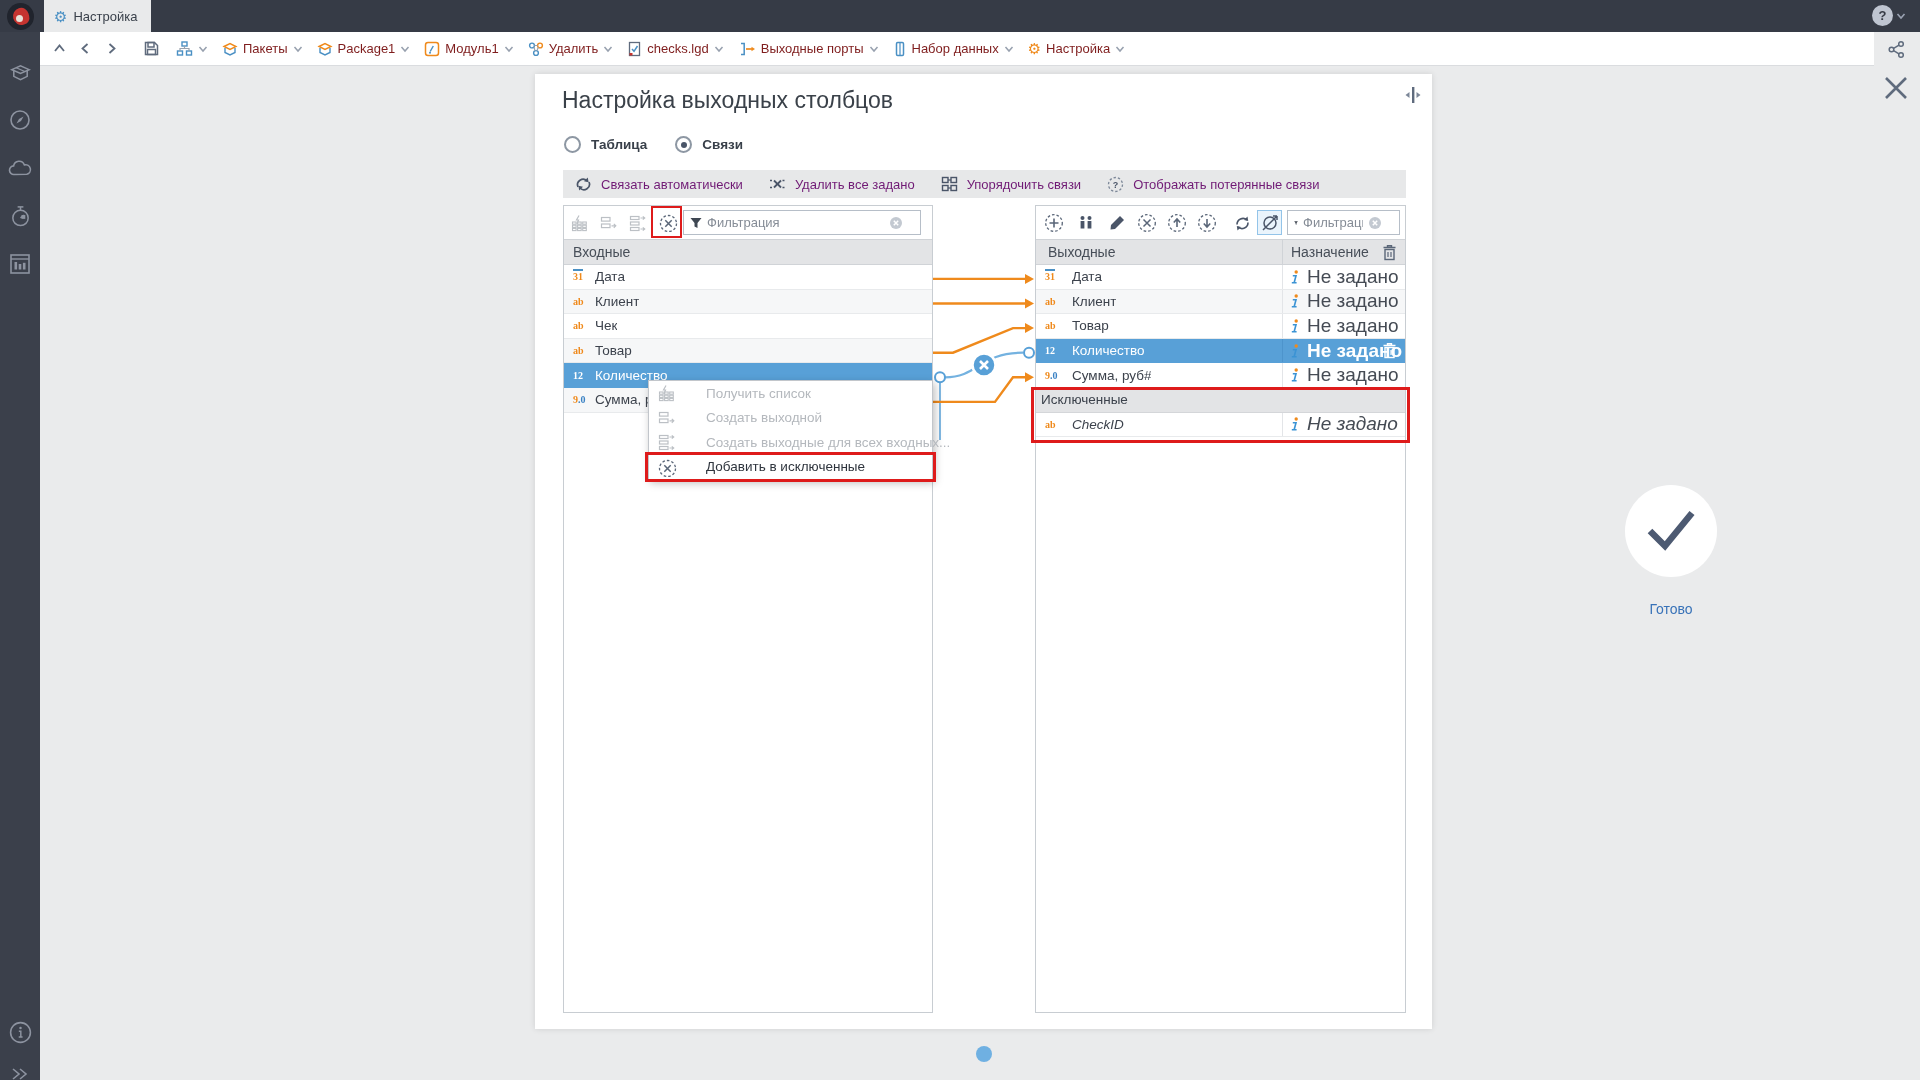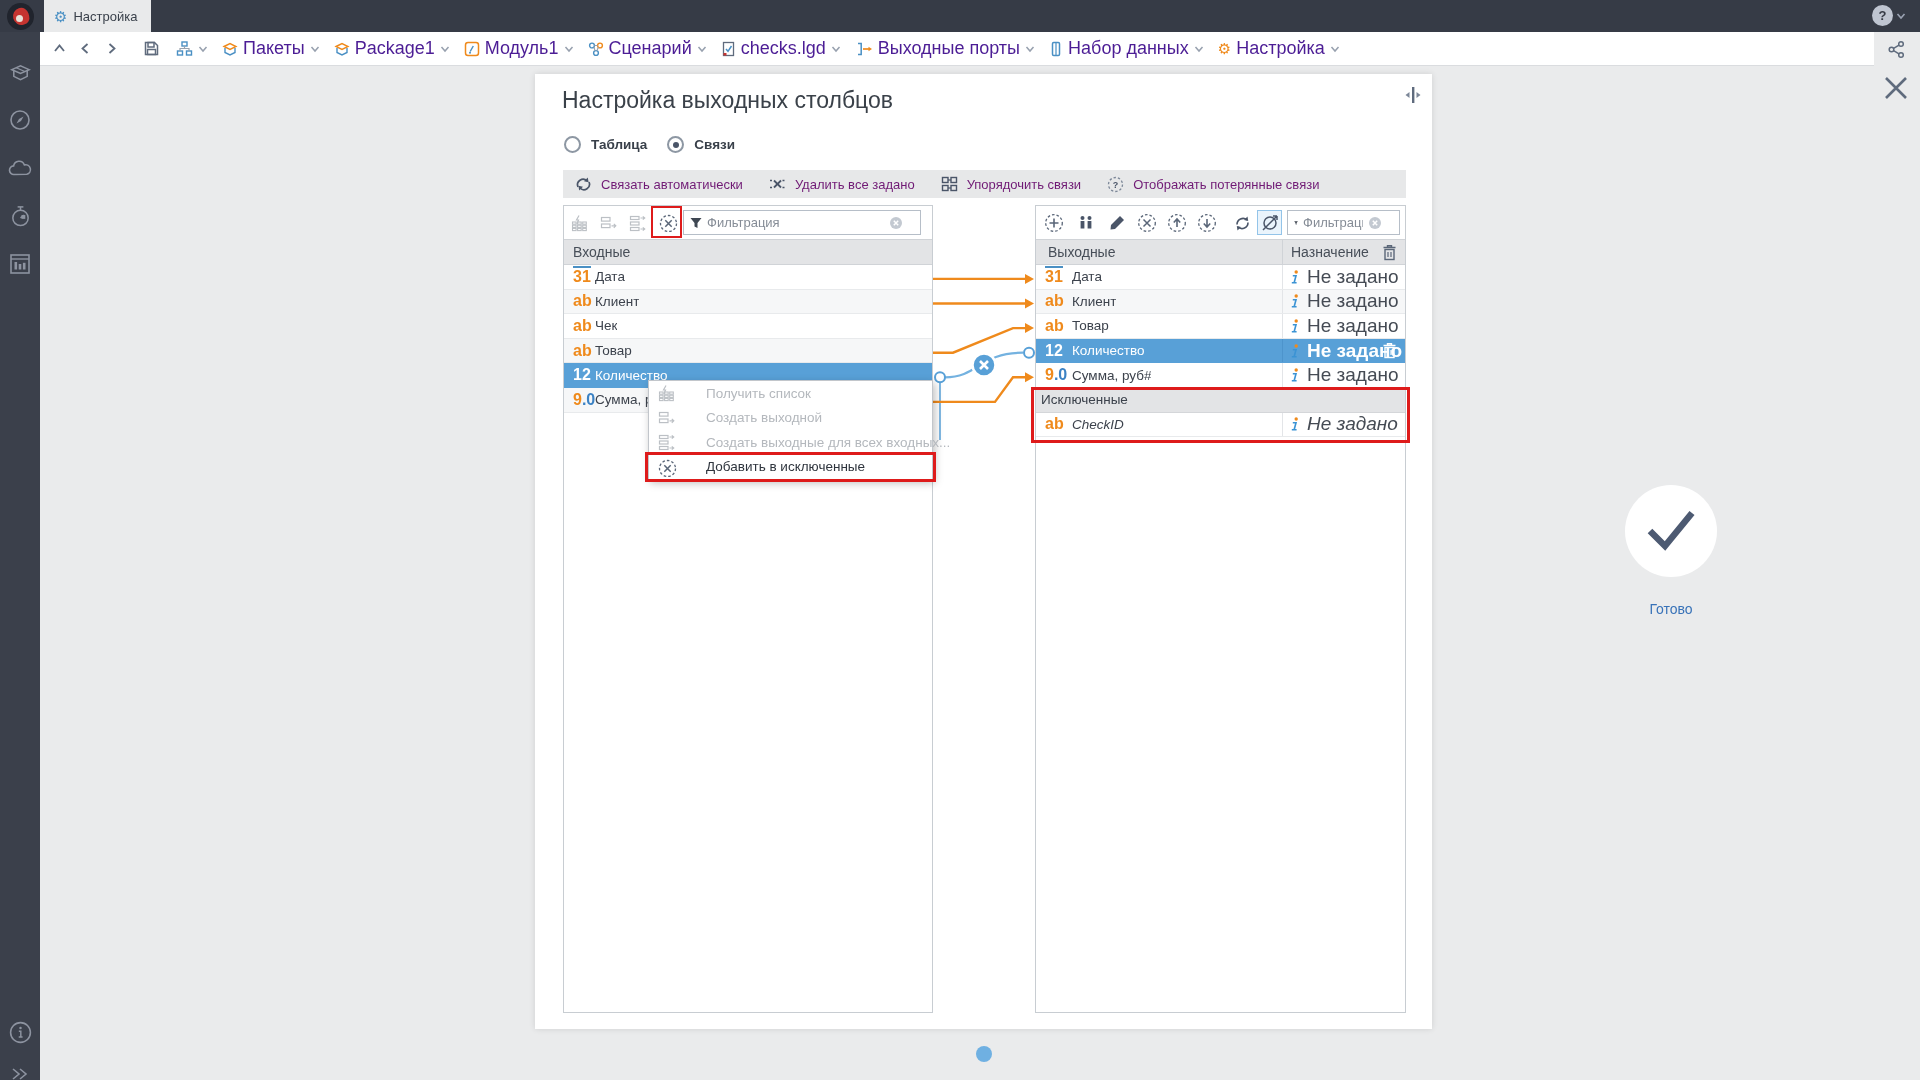--- a/index.html
+++ b/index.html
@@ -15,33 +15,33 @@
   .tab { position:absolute; left:44px; top:0; height:32px; background:#e9eaeb; display:flex; align-items:center; gap:6px; padding:0 14px 0 10px; }
   .tab-gear { color:#4a90c4; font-size:15px; line-height:1; }
   .tab-label { font-size:13px; color:#3a414b; }
   .help-wrap { position:absolute; right:14px; top:5px; display:flex; align-items:center; gap:3px; }
   .help-circle { width:21px; height:21px; border-radius:50%; background:#bfc5d1; color:#363b46; font-weight:bold; font-size:13px; display:flex; align-items:center; justify-content:center; }
 
   
   .toolbar-row { position:absolute; left:40px; top:32px; width:1834px; height:34px; background:#ffffff; border-bottom:1px solid #dadcdf; display:flex; align-items:center; z-index:39; }
   .nav-btn { width:26px; height:26px; display:flex; align-items:center; justify-content:center; }
   .crumb { display:flex; align-items:center; gap:5px; margin:0 7px; }
-  .crumb-label { font-size:18px; color:#4c1d95; white-space:nowrap; }
+  .crumb-label { font-size:13px; color:#7f1d1d; white-space:nowrap; }
   .share-btn { position:absolute; right:14px; top:40px; z-index:41; }
 
   
   .siderail { position:absolute; left:0; top:32px; width:40px; height:1048px; background:#3b404b; z-index:38; display:block; }
   .rail-icon { position:absolute; left:0; width:40px; height:34px; display:flex; align-items:center; justify-content:center; }
 
   
   .dialog { position:absolute; left:535px; top:74px; width:897px; height:955px; background:#ffffff; z-index:10; box-shadow:0 0 6px rgba(0,0,0,0.12); }
   .dialog-title { position:absolute; left:27px; top:13px; font-size:23px; color:#3a4149; }
   .splitter-btn { position:absolute; right:7px; top:10px; width:24px; height:22px; display:flex; align-items:center; justify-content:center; }
 
-  .radio-row { position:absolute; left:29px; top:62px; display:flex; align-items:flex-end; gap:20px; }
+  .radio-row { position:absolute; left:29px; top:62px; display:flex; align-items:flex-end; gap:28px; }
   .radio-item { display:flex; align-items:center; gap:10px; }
   .radio-circle { width:17px; height:17px; border-radius:50%; border:2px solid #8d97a3; background:#fff; position:relative; }
   .radio-circle.on::after { content:""; position:absolute; left:3.5px; top:3.5px; width:6px; height:6px; border-radius:50%; background:#4a5568; }
   .radio-label { font-size:13.5px; font-weight:bold; color:#39404a; }
 
   .actions-strip { position:absolute; left:28px; top:96px; width:843px; height:28px; background:#e7e8e9; display:flex; align-items:center; gap:26px; padding-left:12px; }
   .action-btn { display:flex; align-items:center; gap:9px; font-size:13px; color:#701a75; }
 
   
   .panel { position:absolute; top:131px; height:808px; background:#fff; border:1px solid #c8cdd2; }
@@ -50,21 +50,21 @@
   .panel-toolbar { position:relative; height:33px; border-bottom:0; }
   .ptool-icon { position:absolute; top:7px; width:20px; height:20px; display:flex; align-items:center; justify-content:center; }
   .filter-box { position:absolute; display:flex; align-items:center; height:25px; border:1px solid #b6bec8; background:#fff; padding:0 17px 0 6px; gap:5px; }
   .filter-box input { border:0; outline:0; flex:1 1 auto; min-width:0; font-size:13px; font-family:inherit; color:#39404a; background:transparent; }
   .filter-box input::placeholder { color:#858c96; opacity:1; }
   .panel-header { height:26px; background:#e3e4e6; border-top:1px solid #d0d3d7; border-bottom:1px solid #d0d3d7; display:flex; align-items:center; font-size:14px; color:#474e58; }
   .rows {}
   .row { height:24.6px; display:flex; align-items:center; border-bottom:1px solid #e8eaec; position:relative; font-size:13.5px; color:#3c424c; }
   .row.alt { background:#f6f7f8; }
   .row.sel { background:#58a0d7; color:#ffffff; border-bottom-color:#58a0d7; }
-  .ticon { width:22px; margin-left:9px; font-weight:bold; font-size:16px; flex:0 0 auto; letter-spacing:0; }
+  .ticon { width:22px; margin-left:9px; font-weight:bold; font-size:10px; flex:0 0 auto; letter-spacing:0;font-family:Liberation Serif, serif; }
   .ticon .o { color:#ef8a1c; } .ticon .b { color:#3b82c4; }
   .row.sel .ticon .o, .row.sel .ticon .b, .row.sel .ticon .date31 { color:#fff; border-color:#fff; }
   .ticon .date31 { color:#ef8a1c; border-top:2px solid #4a90c4; padding-top:0px; }
   .row-label { white-space:nowrap; overflow:hidden; }
   .row .valcell { position:absolute; left:246px; top:0; bottom:0; right:0; display:flex; align-items:center; border-left:1px solid #e3e5e8; padding-left:5px; gap:6px; }
   .row.sel .valcell { border-left-color:#4d94cc; }
   .val-text { font-size:19px; color:#454b54; }
   .row.sel .val-text { color:#fff; font-weight:bold; }
   .row.italic .row-label, .row.italic .val-text { font-style:italic; }
   .section-row { height:24.6px; background:#e3e4e6; display:flex; align-items:center; font-size:13.5px; color:#3c424c; padding-left:5px; border-bottom:1px solid #d4d6d9; }
@@ -183,21 +183,21 @@
       </div>
       <div class="crumb">
         <span style="display:flex;">
           <svg width="16" height="16" viewBox="0 0 16 16">
             <circle cx="4" cy="4.5" r="2.4" fill="none" stroke="#4a90c4" stroke-width="1.4"></circle>
             <circle cx="12" cy="4.5" r="2.4" fill="none" stroke="#ef8a1c" stroke-width="1.4"></circle>
             <circle cx="8" cy="12" r="2.4" fill="none" stroke="#4a90c4" stroke-width="1.4"></circle>
             <path d="M6,5.8 L7,9.8 M10.3,6 L9,9.8 M6.4,4.5 H9.6" stroke="#9aa2ae" stroke-width="1.1"></path>
           </svg>
         </span>
-    <span class="crumb-label">Сценарий</span>
+    <span class="crumb-label">Удалить</span>
     <svg width="10" height="8" viewBox="0 0 10 8">
           <polyline points="1.5,2 5,6 8.5,2" fill="none" stroke="#97a0ae" stroke-width="1.5"></polyline>
         </svg>
       </div>
       <div class="crumb">
         <span style="display:flex;">
           <svg width="15" height="16" viewBox="0 0 15 16">
             <rect x="2.5" y="1.5" width="10" height="13" fill="#fff" stroke="#5f6b7d" stroke-width="1.3"></rect>
             <polyline points="5,8 7,10.3 10.5,5" fill="none" stroke="#4a90c4" stroke-width="1.5"></polyline>
             <rect x="2.5" y="12" width="3" height="2.5" fill="#c53430"></rect>

